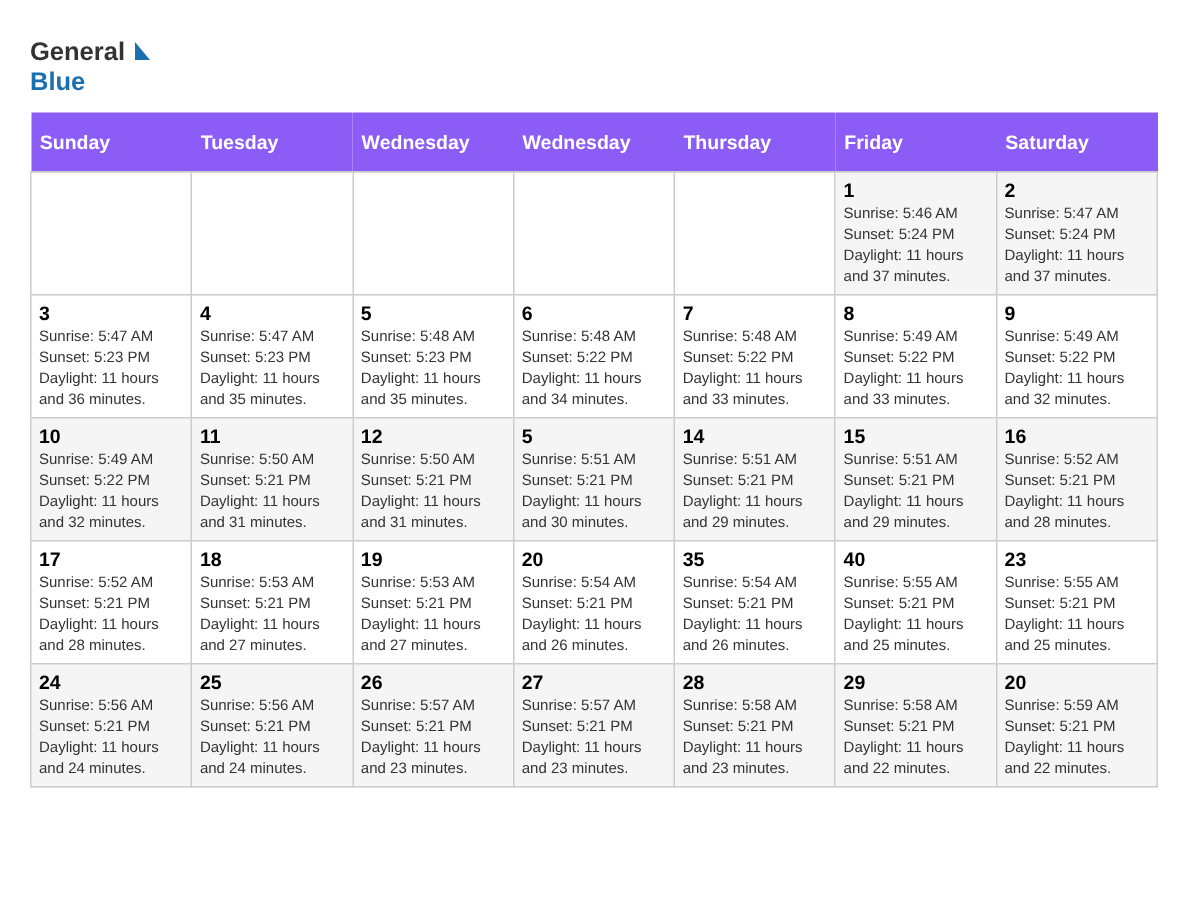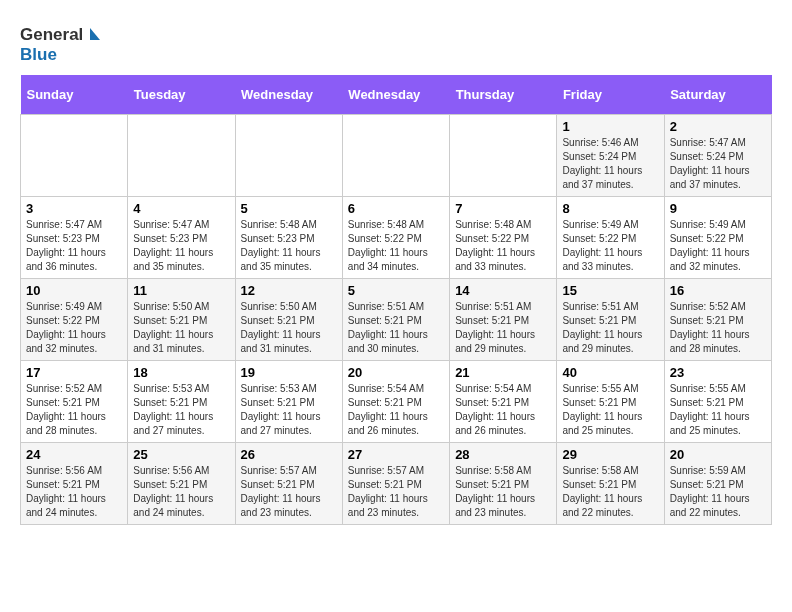--- a/index.html
+++ b/index.html
@@ -193,21 +193,21 @@
         </td>
         <td>
           <span class="day-num">19</span>
           <div class="day-info">Sunrise: 5:53 AM<br>Sunset: 5:21 PM<br>Daylight: 11 hours and 27 minutes.</div>
         </td>
         <td>
           <span class="day-num">20</span>
           <div class="day-info">Sunrise: 5:54 AM<br>Sunset: 5:21 PM<br>Daylight: 11 hours and 26 minutes.</div>
         </td>
         <td>
-          <span class="day-num">21</span>
+          <span class="day-num">35</span>
           <div class="day-info">Sunrise: 5:54 AM<br>Sunset: 5:21 PM<br>Daylight: 11 hours and 26 minutes.</div>
         </td>
         <td>
           <span class="day-num">40</span>
           <div class="day-info">Sunrise: 5:55 AM<br>Sunset: 5:21 PM<br>Daylight: 11 hours and 25 minutes.</div>
         </td>
         <td>
           <span class="day-num">23</span>
           <div class="day-info">Sunrise: 5:55 AM<br>Sunset: 5:21 PM<br>Daylight: 11 hours and 25 minutes.</div>
         </td>

